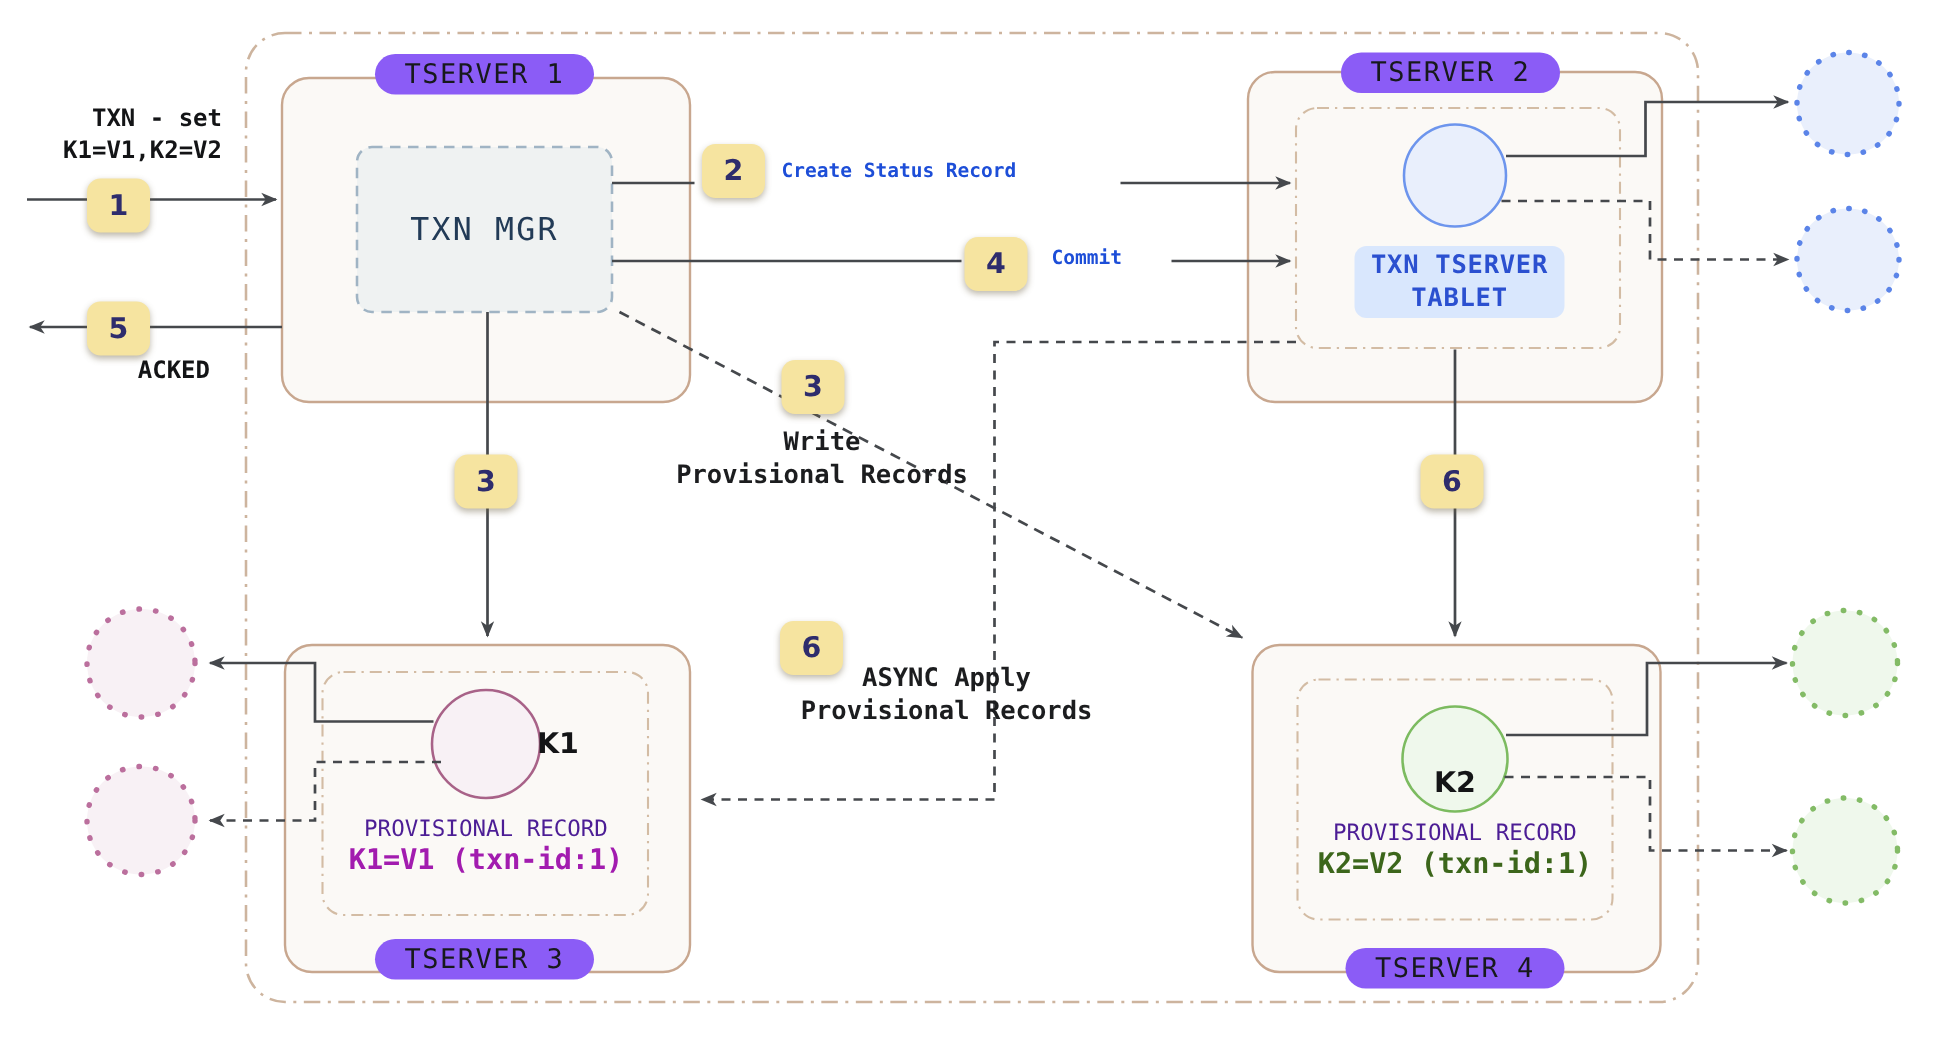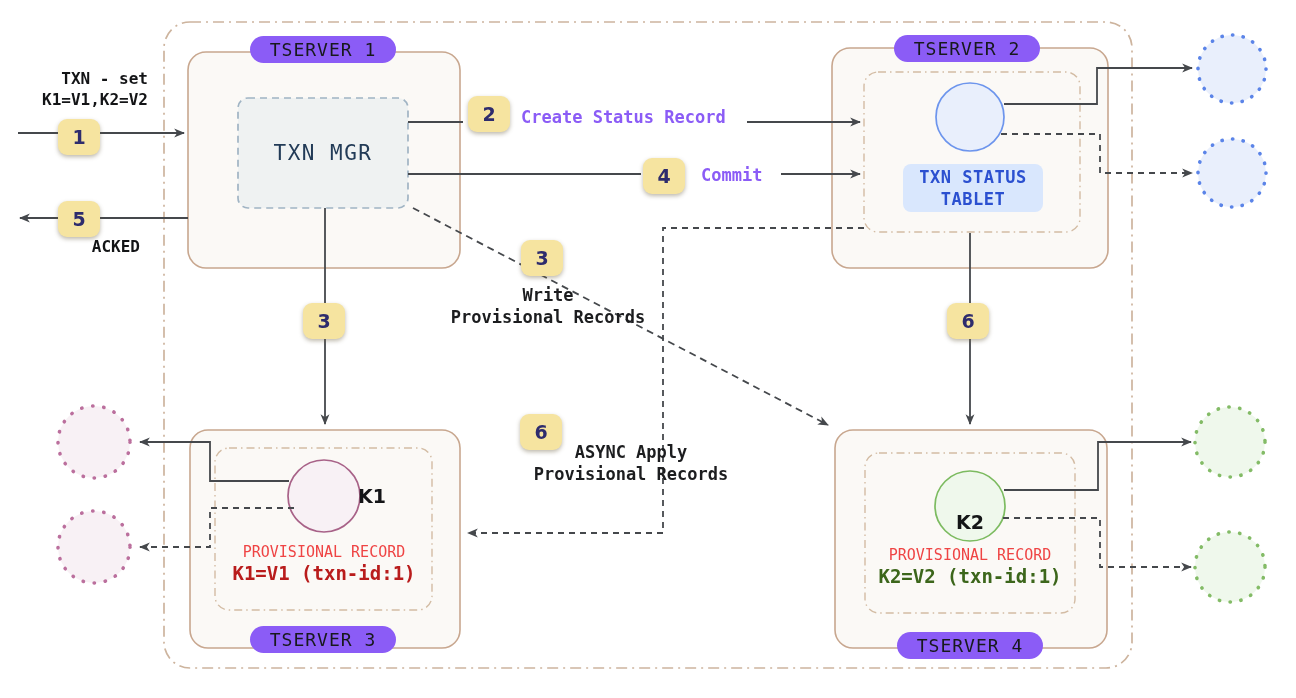--- a/index.html
+++ b/index.html
@@ -8,32 +8,32 @@
   svg.layer{position:absolute;left:0;top:0;width:1296px;height:698px;}
 
   .badge{position:absolute;width:42px;height:36px;background:#f6e4a0;
          border-radius:9px;display:flex;align-items:center;justify-content:center;
          color:#2e2c6d;font:bold 19px "DejaVu Sans", sans-serif;
          box-shadow:0 2px 4px rgba(110,100,70,.45);z-index:5;}
   .pill{position:absolute;width:146px;height:27px;background:#8b5cf6;border-radius:14px;
         display:flex;align-items:center;justify-content:center;
         font:500 18px "DejaVu Sans Mono", monospace;color:#17191c;
         letter-spacing:1px;z-index:4;}
-  .edge-label{position:absolute;font-weight:600;font-size:17px;color:#8b5cf6;
+  .edge-label{position:absolute;font-weight:600;font-size:13px;color:#1d4ed8;
               white-space:nowrap;z-index:4;}
   .center-col{position:absolute;text-align:center;font-weight:600;font-size:17px;
               color:#1c1d1f;line-height:22px;z-index:4;}
   .side-note{position:absolute;text-align:right;font-weight:bold;font-size:16px;
              color:#131416;line-height:21px;z-index:4;}
   .component-label{position:absolute;display:flex;align-items:center;justify-content:center;
                    z-index:4;}
   .circle-key{position:absolute;text-align:center;
               font:bold 19px "DejaVu Sans", sans-serif;color:#141517;z-index:4;}
   .record-title{position:absolute;text-align:center;font-weight:500;font-size:15px;
-                color:#ef4444;z-index:4;}
+                color:#4c1d95;z-index:4;}
   .record-value{position:absolute;text-align:center;font-weight:bold;font-size:19px;z-index:4;}
   .tablet-chip{position:absolute;left:903px;top:164px;width:140px;height:48px;
                background:#d9e7fd;border-radius:8px;display:flex;flex-direction:column;
                align-items:center;justify-content:center;font-weight:bold;font-size:17px;
                line-height:22px;color:#2b50d0;letter-spacing:.5px;z-index:4;}
 </style>
 </head>
 <body>
 
 <div class="stage">
@@ -117,25 +117,25 @@
 
   <div class="pill" style="left:250px;top:36px;">TSERVER 1</div>
   <div class="pill" style="left:894px;top:35px;">TSERVER 2</div>
   <div class="pill" style="left:250px;top:626px;">TSERVER 3</div>
   <div class="pill" style="left:897px;top:632px;">TSERVER 4</div>
 
   <div class="component-label" style="left:238px;top:98px;width:170px;height:110px;
        font-size:21px;font-weight:500;letter-spacing:1.5px;color:#223b57;">TXN MGR</div>
 
   <div class="tablet-chip">
-    <div>TXN STATUS</div>
+    <div>TXN TSERVER</div>
     <div>TABLET</div>
   </div>
 
   <div class="circle-key" style="left:289px;top:485px;width:70px;padding-left:48px;">K1</div>
   <div class="circle-key" style="left:935px;top:495px;width:70px;margin-top:16px;">K2</div>
 
   <div class="record-title" style="left:216px;top:543px;width:216px;">PROVISIONAL RECORD</div>
-  <div class="record-value" style="left:206px;top:562px;width:236px;color:#b91c1c;">K1=V1 (txn-id:1)</div>
+  <div class="record-value" style="left:206px;top:562px;width:236px;color:#a21caf;">K1=V1 (txn-id:1)</div>
   <div class="record-title" style="left:865px;top:546px;width:210px;">PROVISIONAL RECORD</div>
   <div class="record-value" style="left:855px;top:565px;width:230px;color:#3c661b;">K2=V2 (txn-id:1)</div>
 
 </div>
 
 </body></html>

